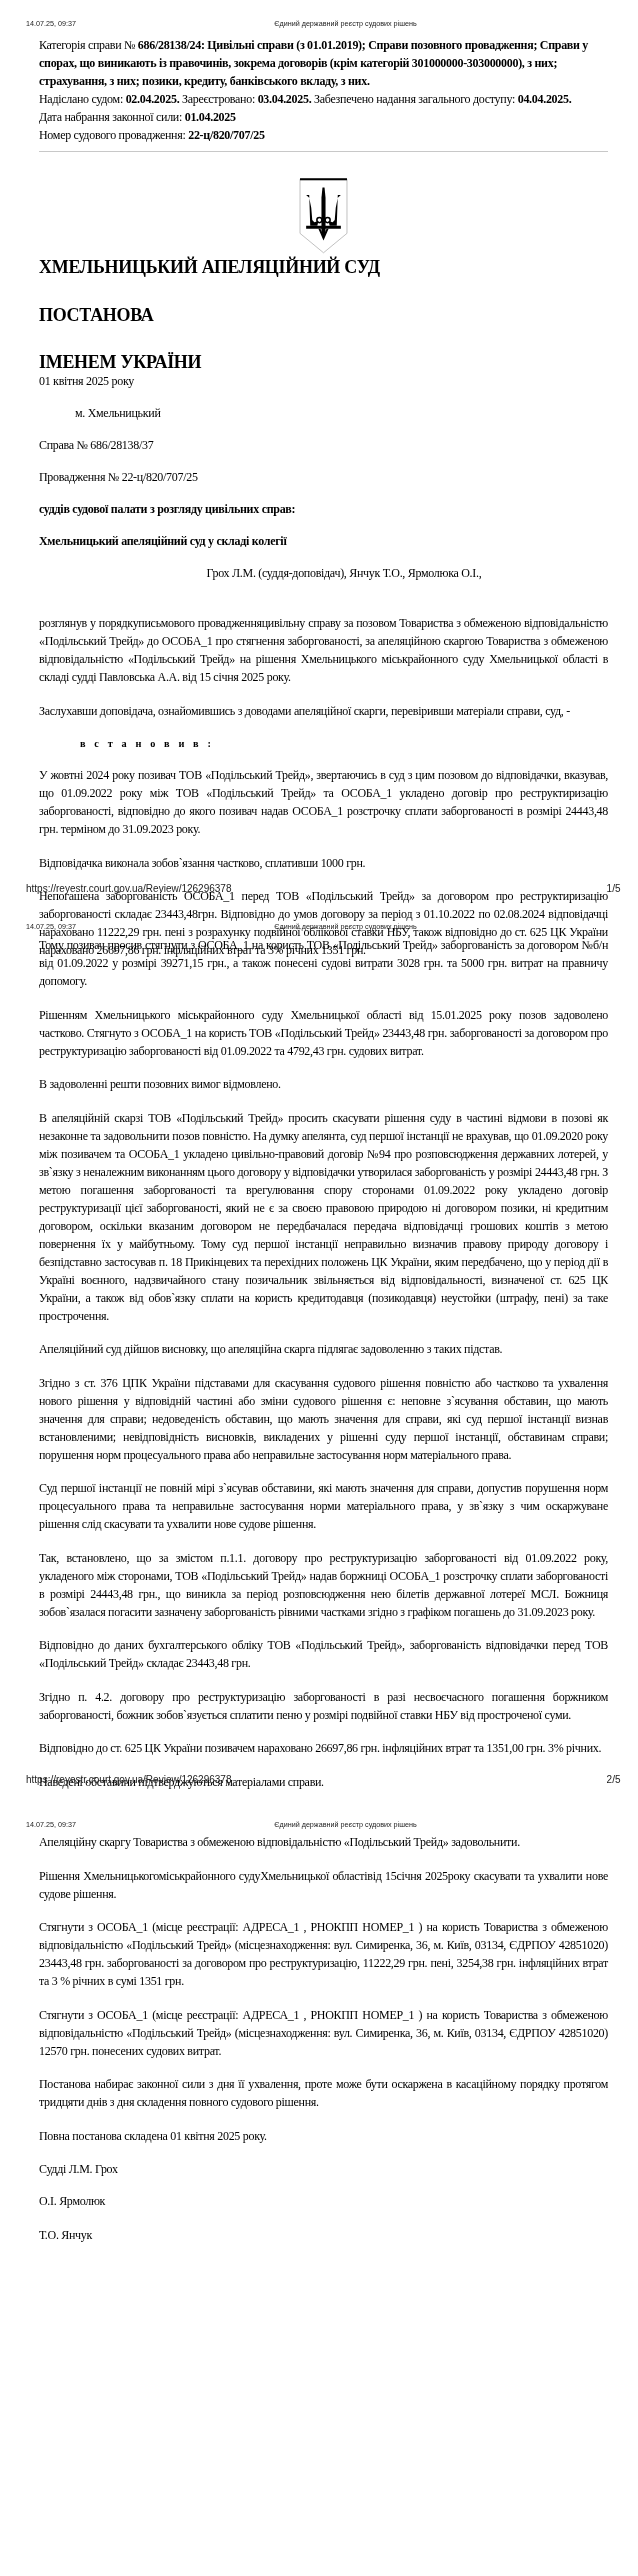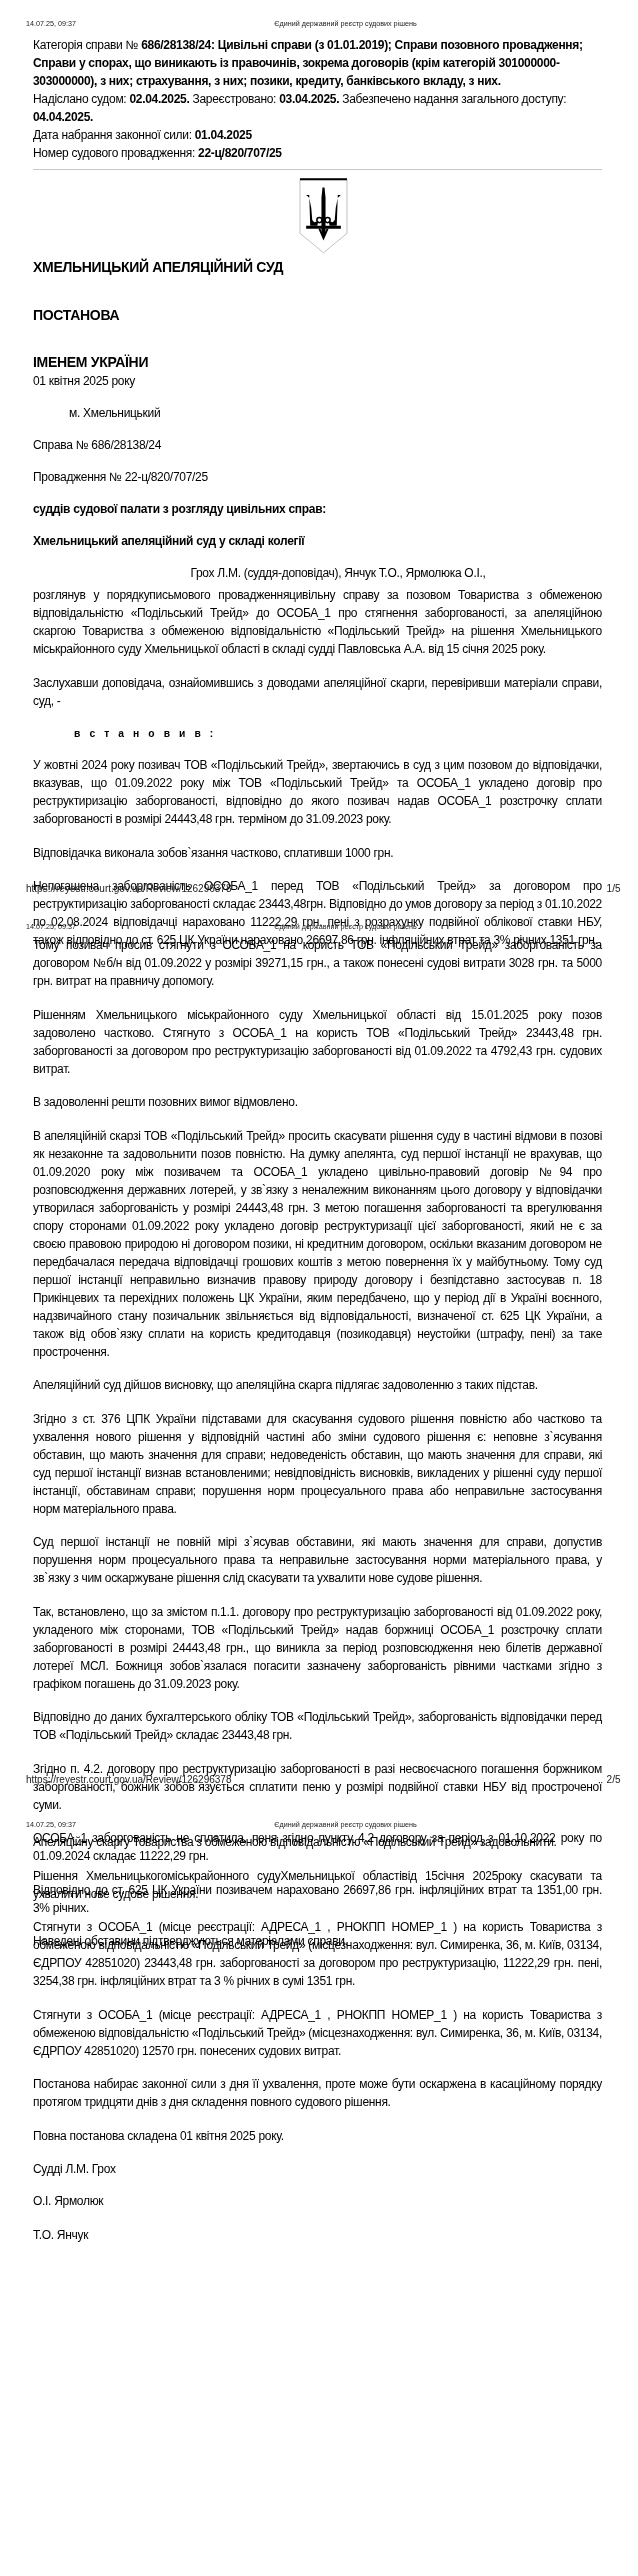--- a/index.html
+++ b/index.html
@@ -4,29 +4,29 @@
 <style>
   html, body { margin: 0; padding: 0; background: #ffffff; }
   body { width: 639px; height: 2711px; position: relative; overflow: hidden; color: #000; }
   .page { position: absolute; left: 0; width: 639px; }
   .hdr { position: absolute; left: 0; width: 580px; height: 10.3px; font-family: "Liberation Sans", sans-serif; font-size: 7.2px; color: #222; }
   .hdr .ts { position: absolute; left: 26px; top: 0; }
   .hdr .title { position: absolute; left: 0; width: 639px; top: 0; text-align: center; padding-left: 52px; box-sizing: border-box; }
   .ftr { position: absolute; left: 0; width: 639px; height: 10.3px; font-family: "Liberation Sans", sans-serif; font-size: 10px; color: #222; }
   .ftr .url { position: absolute; left: 26px; top: 0; }
   .ftr .pg { position: absolute; right: 18.5px; top: 0; }
-  .body { position: absolute; left: 33px; width: 569px; font-family: Liberation Sans, sans-serif; font-size: 12px; line-height: 18px; letter-spacing: -0.3px; }
+  .body { position: absolute; left: 39px; width: 569px; font-family: Liberation Serif, serif; font-size: 12px; line-height: 18px; letter-spacing: -0.3px; }
   .body p { margin: 0 0 15.5px 0; text-align: justify; }
   .meta p { margin: 0; text-align: left; }
   .meta { font-size: 12px; line-height: 18px; }
   b { font-weight: bold; }
   .sep { height: 1px; background: #c8c8c8; margin: 7.2px 0 0 0; }
   .crest { position: absolute; left: 299px; width: 49px; height: 77px; }
   .center { text-align: center !important; }
-  .caps { font-weight: bold; text-align: center; font-size: 14px; margin: 0; }
+  .caps { font-weight: bold; text-align: center; font-size: 18px; margin: 0; }
   .spaced { letter-spacing: 3.1px; font-weight: bold; text-align: center; font-size: 10.3px; }
 </style>
 </head>
 <body>
 
 <div class="page" style="top:0; height:896px;">
   <div class="hdr" style="top:18.5px;">
     <span class="ts">14.07.25, 09:37</span>
     <span class="title">Єдиний державний реєстр судових рішень</span>
   </div>
@@ -65,25 +65,25 @@
 
   <div class="body" style="top:258px;">
     <p class="caps" style="height:32px;">ХМЕЛЬНИЦЬКИЙ АПЕЛЯЦІЙНИЙ СУД</p>
     <p class="caps" style="height:32px;">ПОСТАНОВА</p>
     <p class="caps" style="height:32px;">ІМЕНЕМ УКРАЇНИ</p>
   </div>
 
   <div class="body" style="top:372px;">
     <p style="margin-bottom:14px;">01 квітня 2025 року</p>
     <p style="margin-bottom:14px;margin-left:36px;">м. Хмельницький</p>
-    <p style="margin-bottom:14px;">Справа № 686/28138/24</p>
+    <p style="margin-bottom:14px;">Справа № 686/28138/37</p>
     <p style="margin-bottom:14px;">Провадження № 22-ц/820/707/25</p>
     <p style="font-weight:bold;margin-bottom:14px;">суддів судової палати з розгляду цивільних справ:</p>
     <p style="font-weight:bold;margin-bottom:14px;">Хмельницький апеляційний суд у складі колегії</p>
-    <p class="center" style="padding-left:41px;margin-bottom:4px;">Грох Л.М. (суддя-доповідач), Янчук Т.О., Ярмолюка О.І.,</p>
+    <p class="center" style="padding-left:41px;margin-bottom:32px;">Грох Л.М. (суддя-доповідач), Янчук Т.О., Ярмолюка О.І.,</p>
     <p>розглянув у порядкуписьмового провадженняцивільну справу за позовом Товариства з обмеженою відповідальністю «Подільський Трейд» до ОСОБА_1 про стягнення заборгованості, за апеляційною скаргою Товариства з обмеженою відповідальністю «Подільський Трейд» на рішення Хмельницького міськрайонного суду Хмельницької області в складі судді Павловська А.А. від 15 січня 2025 року.</p>
     <p>Заслухавши доповідача, ознайомившись з доводами апеляційної скарги, перевіривши матеріали справи, суд, -</p>
     <p class="spaced" style="padding-left:41px;margin-bottom:13.4px;">в с т а н о в и в :</p>
     <p>У жовтні 2024 року позивач ТОВ «Подільський Трейд», звертаючись в суд з цим позовом до відповідачки, вказував, що 01.09.2022 року між ТОВ «Подільський Трейд» та ОСОБА_1 укладено договір про реструктиризацію заборгованості, відповідно до якого позивач надав ОСОБА_1 розстрочку сплати заборгованості в розмірі 24443,48 грн. терміном до 31.09.2023 року.</p>
     <p>Відповідачка виконала зобов`язання частково, сплативши 1000 грн.</p>
     <p>Непогашена заборгованість ОСОБА_1 перед ТОВ «Подільський Трейд» за договором про реструктиризацію заборгованості складає 23443,48грн. Відповідно до умов договору за період з 01.10.2022 по 02.08.2024 відповідачці нараховано 11222,29 грн. пені з розрахунку подвійної облікової ставки НБУ, також відповідно до ст. 625 ЦК України нараховано 26697,86 грн. інфляційних втрат та 3% річних 1351 грн.</p>
   </div>
 
   <div class="ftr" style="top:883px;">
     <span class="url">https://reyestr.court.gov.ua/Review/126296378</span>
@@ -101,21 +101,20 @@
     <p>Тому позивач просив стягнути з ОСОБА_1 на користь ТОВ «Подільський Трейд» заборгованість за договором №б/н від 01.09.2022 у розмірі 39271,15 грн., а також понесені судові витрати 3028 грн. та 5000 грн. витрат на правничу допомогу.</p>
     <p>Рішенням Хмельницького міськрайонного суду Хмельницької області від 15.01.2025 року позов задоволено частково. Стягнуто з ОСОБА_1 на користь ТОВ «Подільський Трейд» 23443,48 грн. заборгованості за договором про реструктуризацію заборгованості від 01.09.2022 та 4792,43 грн. судових витрат.</p>
     <p>В задоволенні решти позовних вимог відмовлено.</p>
     <p>В апеляційній скарзі ТОВ «Подільський Трейд» просить скасувати рішення суду в частині відмови в позові як незаконне та задовольнити позов повністю. На думку апелянта, суд першої інстанції не врахував, що 01.09.2020 року між позивачем та ОСОБА_1 укладено цивільно-правовий договір №94 про розповсюдження державних лотерей, у зв`язку з неналежним виконанням цього договору у відповідачки утворилася заборгованість у розмірі 24443,48 грн. З метою погашення заборгованості та врегулювання спору сторонами 01.09.2022 року укладено договір реструктуризації цієї заборгованості, який не є за своєю правовою природою ні договором позики, ні кредитним договором, оскільки вказаним договором не передбачалася передача відповідачці грошових коштів з метою повернення їх у майбутньому. Тому суд першої інстанції неправильно визначив правову природу договору і безпідставно застосував п. 18 Прикінцевих та перехідних положень ЦК України, яким передбачено, що у період дії в Україні воєнного, надзвичайного стану позичальник звільняється від відповідальності, визначеної ст. 625 ЦК України, а також від обов`язку сплати на користь кредитодавця (позикодавця) неустойки (штрафу, пені) за таке прострочення.</p>
     <p>Апеляційний суд дійшов висновку, що апеляційна скарга підлягає задоволенню з таких підстав.</p>
     <p>Згідно з ст. 376 ЦПК України підставами для скасування судового рішення повністю або частково та ухвалення нового рішення у відповідній частині або зміни судового рішення є: неповне з`ясування обставин, що мають значення для справи; недоведеність обставин, що мають значення для справи, які суд першої інстанції визнав встановленими; невідповідність висновків, викладених у рішенні суду першої інстанції, обставинам справи; порушення норм процесуального права або неправильне застосування норм матеріального права.</p>
     <p>Суд першої інстанції не повній мірі з`ясував обставини, які мають значення для справи, допустив порушення норм процесуального права та неправильне застосування норми матеріального права, у зв`язку з чим оскаржуване рішення слід скасувати та ухвалити нове судове рішення.</p>
     <p>Так, встановлено, що за змістом п.1.1. договору про реструктуризацію заборгованості від 01.09.2022 року, укладеного між сторонами, ТОВ «Подільський Трейд» надав боржниці ОСОБА_1 розстрочку сплати заборгованості в розмірі 24443,48 грн., що виникла за період розповсюдження нею білетів державної лотереї МСЛ. Божниця зобов`язалася погасити зазначену заборгованість рівними частками згідно з графіком погашень до 31.09.2023 року.</p>
     <p>Відповідно до даних бухгалтерського обліку ТОВ «Подільський Трейд», заборгованість відповідачки перед ТОВ «Подільський Трейд» складає 23443,48 грн.</p>
     <p>Згідно п. 4.2. договору про реструктуризацію заборгованості в разі несвоєчасного погашення боржником заборгованості, божник зобов`язується сплатити пеню у розмірі подвійної ставки НБУ від простроченої суми.</p>
-    <p>ОСОБА_1 заборгованість не сплатила, пеня згідно пункту 4.2 договору за період з 01.10.2022 року по 01.09.2024 складає 11222,29 грн.</p>
     <p>Відповідно до ст. 625 ЦК України позивачем нараховано 26697,86 грн. інфляційних втрат та 1351,00 грн. 3% річних.</p>
     <p>Наведені обставини підтверджуються матеріалами справи.</p>
   </div>
 
   <div class="ftr" style="top:878px;">
     <span class="url">https://reyestr.court.gov.ua/Review/126296378</span>
     <span class="pg">2/5</span>
   </div>
 </div>
 

